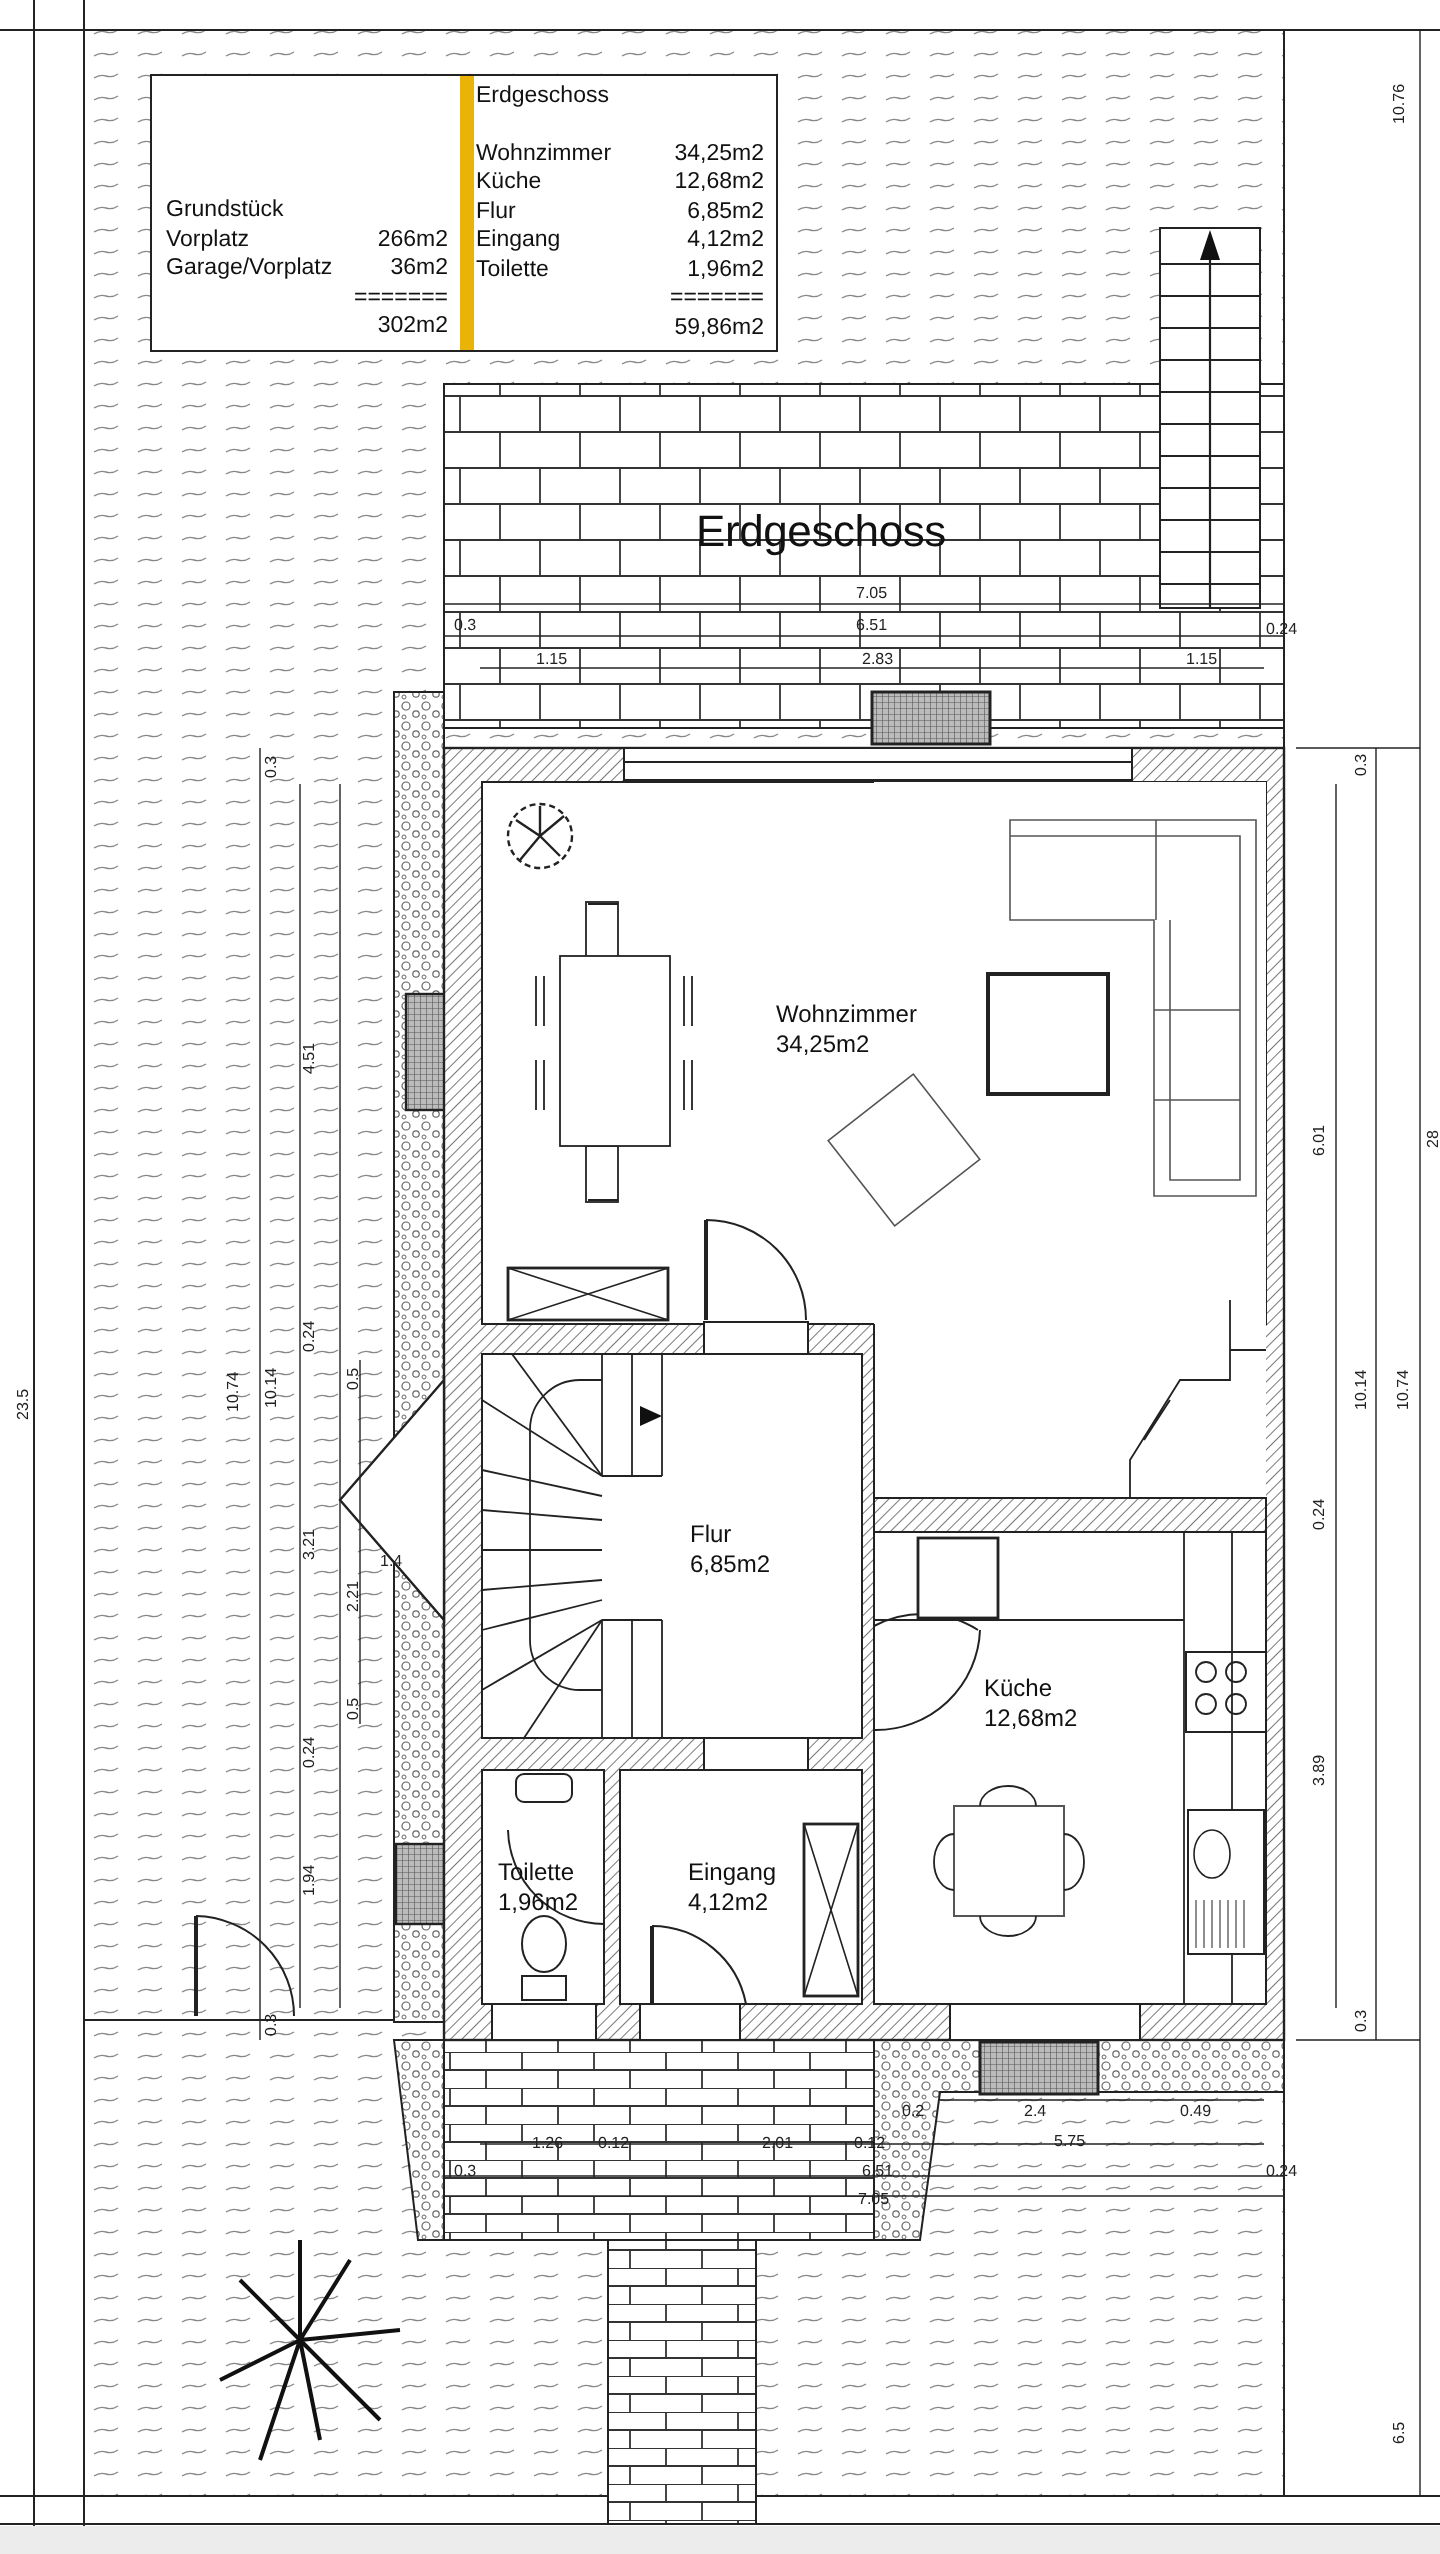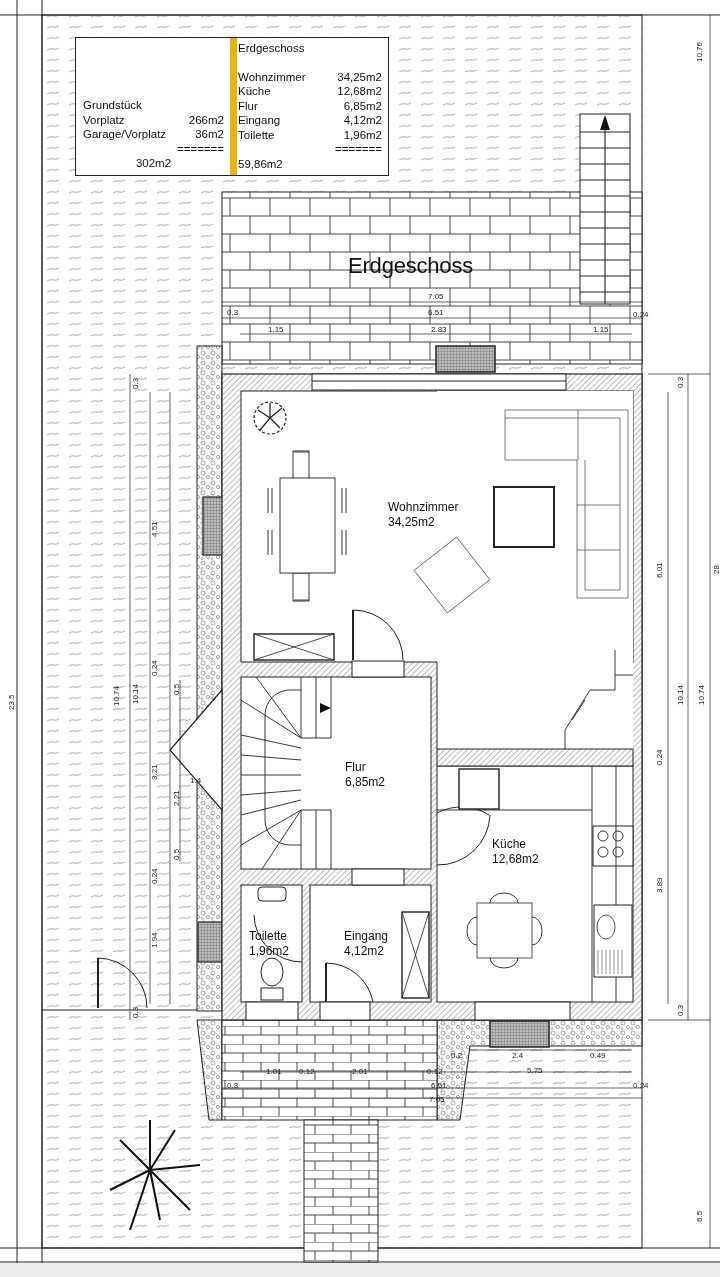--- a/index.html
+++ b/index.html
@@ -234,21 +234,21 @@
           <span>Vorplatz</span>
           <span>266m2</span>
         </div>
       <div class="row">
           <span>Garage/Vorplatz</span>
           <span>36m2</span>
         </div>
       <div class="row" style="justify-content:flex-end">
           <span>=======</span>
         </div>
-      <div class="row" style="justify-content:center">
+      <div class="row" style="justify-content:flex-end">
           <span>302m2</span>
         </div>
     </div>
   </div>
   <div class="info-right">
     <div style="position:absolute;left:0;right:0;top:3px;">
       <div class="row">
           <span>Erdgeschoss</span>
         </div>
       <div class="row" style="height:14px"></div>
@@ -268,21 +268,21 @@
           <span>Eingang</span>
           <span>4,12m2</span>
         </div>
       <div class="row">
           <span>Toilette</span>
           <span>1,96m2</span>
         </div>
       <div class="row" style="justify-content:flex-end">
           <span>=======</span>
         </div>
-      <div class="row" style="justify-content:flex-start">
+      <div class="row" style="justify-content:flex-end">
           <span>59,86m2</span>
         </div>
     </div>
   </div>
 </div>
 
 <div class="title-big">Erdgeschoss</div>
 
 <div class="room-label" style="left:388px;top:500px;">
   <div>Wohnzimmer</div>
@@ -306,23 +306,23 @@
 </div>
 
 <span class="dim" style="left:428px;top:292px">7.05</span>
 <span class="dim" style="left:428px;top:308px">6.51</span>
 <span class="dim" style="left:227px;top:308px">0.3</span>
 <span class="dim" style="left:633px;top:310px">0.24</span>
 <span class="dim" style="left:268px;top:325px">1.15</span>
 <span class="dim" style="left:431px;top:325px">2.83</span>
 <span class="dim" style="left:593px;top:325px">1.15</span>
 
-<span class="dim" style="left:266px;top:1067px">1.01</span>
+<span class="dim" style="left:266px;top:1067px">1.26</span>
 <span class="dim" style="left:299px;top:1067px">0.12</span>
-<span class="dim" style="left:352px;top:1067px">2.01</span>
+<span class="dim" style="left:381px;top:1067px">2.01</span>
 <span class="dim" style="left:427px;top:1067px">0.12</span>
 <span class="dim" style="left:227px;top:1081px">0.3</span>
 <span class="dim" style="left:431px;top:1081px">6.51</span>
 <span class="dim" style="left:429px;top:1095px">7.05</span>
 <span class="dim" style="left:633px;top:1081px">0.24</span>
 <span class="dim" style="left:451px;top:1051px">0.2</span>
 <span class="dim" style="left:512px;top:1051px">2.4</span>
 <span class="dim" style="left:590px;top:1051px">0.49</span>
 <span class="dim" style="left:527px;top:1066px">5.75</span>
 

